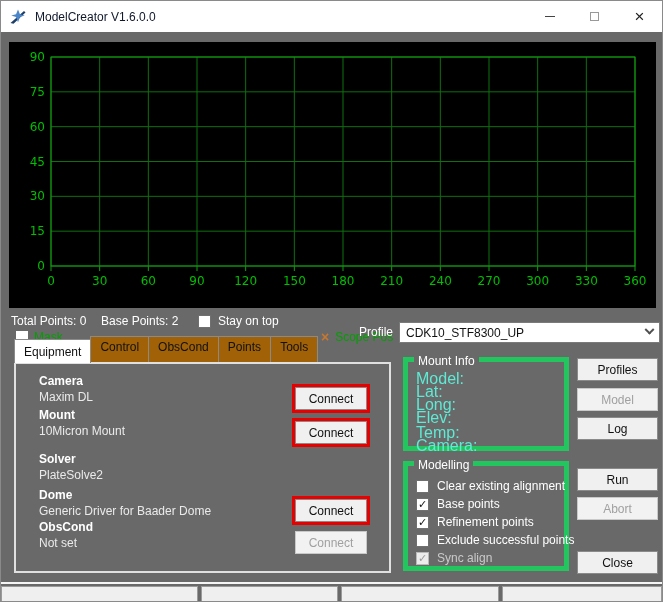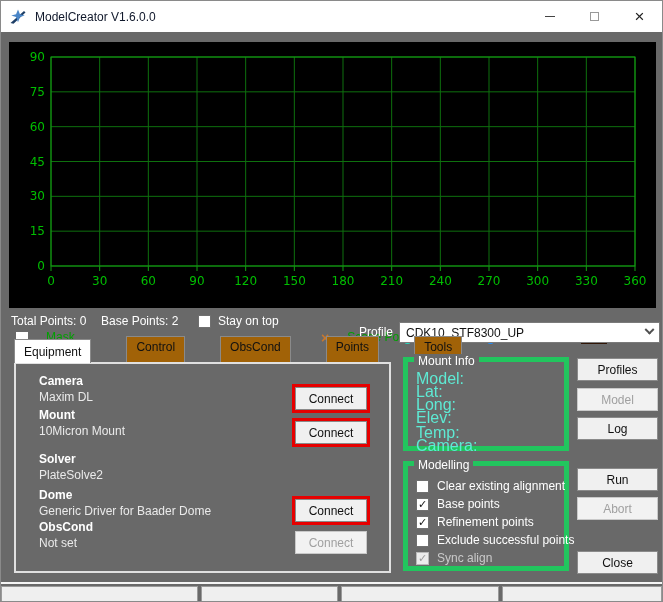--- a/index.html
+++ b/index.html
@@ -21,21 +21,21 @@
   .win-btn { width:45px; height:100%; display:flex; align-items:center; justify-content:center; color:#333; }
   .minbar { width:10px; height:1px; background:#444; }
   .maxbox { width:9px; height:9px; border:1px solid #999; }
   .close-glyph { font-size:17px; line-height:1; color:#222; }
   
   .chart {
     position:absolute; left:8px; top:41px; width:647px; height:266px;
     background:#000;
   }
   .chart svg { position:absolute; left:0; top:0; }
-  .legend-item { position:absolute; top:287px; height:15px; display:flex; align-items:flex-end; gap:18px; font-size:12px; }
+  .legend-item { position:absolute; top:287px; height:15px; display:flex; align-items:center; gap:6px; font-size:12px; }
   .legend-label { color:#00a000; }
   .sw-square { width:12px; height:12px; background:#fff; }
   .sw-x { font-weight:bold; font-size:14px; line-height:12px; }
   .sw-dot { width:9px; height:9px; border-radius:50%; }
   .sw-rect { width:26px; height:10px; border:1px solid #301505; }
   
   .lbl { position:absolute; color:#fff; font-size:12px; white-space:nowrap; }
   .checkbox {
     width:13px; height:13px; background:#fff; border:1px solid #707070;
     display:inline-flex; align-items:center; justify-content:center;
@@ -47,21 +47,21 @@
     position:absolute; left:398px; top:321px; width:261px; height:21px;
     background:#fff; border:1px solid #7a7a7a; color:#111;
     display:flex; align-items:center; padding:0 6px; font-size:12px;
   }
   .chevron {
     margin-left:auto; width:7px; height:7px;
     border-right:2px solid #505050; border-bottom:2px solid #505050;
     transform:rotate(45deg) translate(-2px,-2px);
   }
   
-  .tabs { position:absolute; left:13px; top:338px; display:flex; align-items:flex-end; height:24px;gap:36px; }
+  .tabs { position:absolute; left:13px; top:338px; display:flex; align-items:flex-end; height:24px; }
   .tab {
     background:#a16207; color:#111; border:1px solid #8a8a8a; border-bottom:none;
     padding:3px 9px 4px 9px; font-size:12px; margin-right:-1px; height:27px;
   }
   .tab.active { background:#ffffff; height:24px; padding-top:5px; position:relative; z-index:2; }
   
   .equip-panel {
     position:absolute; left:13px; top:361px; width:377px; height:211px;
     border:2px solid #e0e0e0; background:#696969;
   }

